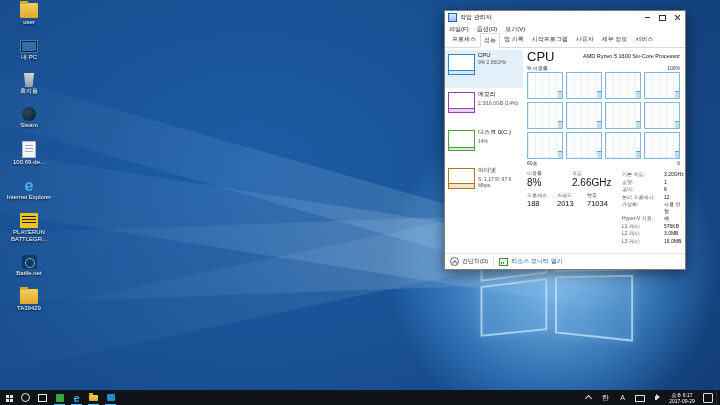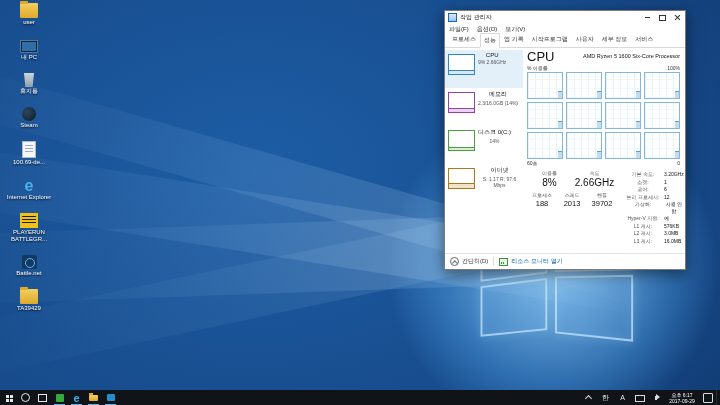--- a/index.html
+++ b/index.html
@@ -54,21 +54,21 @@
   .glyph-max{width:5px;height:4px;border:1px solid #333;}
   .glyph-close::before,.glyph-close::after{content:"";position:absolute;left:4px;top:6px;width:7px;height:1px;background:#333;}
   .glyph-close::before{transform:rotate(45deg);}
   .glyph-close::after{transform:rotate(-45deg);}
 
   .menubar{height:10px;flex:none;display:flex;gap:8px;align-items:center;padding:0 4px;font-size:6px;color:#222;}
   .tabs{height:13px;flex:none;display:flex;align-items:flex-end;padding:0 3px;border-bottom:1px solid #d9d9d9;font-size:6px;}
   .tab{padding:2px 3px 2px;border:1px solid transparent;color:#333;white-space:nowrap;}
   .tab.active{border:1px solid #d9d9d9;border-bottom:1px solid #fff;margin-bottom:-1px;background:#fff;}
 
-  .tm-body{flex:1;display:flex;min-height:0;text-align:center;}
+  .tm-body{flex:1;display:flex;min-height:0;}
   .sidebar{width:78px;flex:none;padding-top:2px;}
   .side-item{height:36px;display:flex;gap:3px;padding:2px 2px 0 3px;align-items:flex-start;}
   .side-item.selected{background:#e3f0fa;}
   .thumb{width:25px;height:19px;border:1px solid;background:#fff;position:relative;flex:none;margin-top:2px;overflow:hidden;}
   .thumb .fill{position:absolute;left:0;right:0;bottom:0;}
   .thumb.cpu{border-color:#2f86c4;}  .thumb.cpu .fill{height:14%;background:#d8e9f6;border-top:1px solid #2f86c4;}
   .thumb.mem{border-color:#9341ad;}  .thumb.mem .fill{height:16%;background:#e8d4ef;border-top:1px solid #9341ad;}
   .thumb.dsk{border-color:#4aa03c;}  .thumb.dsk .fill{height:13%;background:#d9edd3;border-top:1px solid #4aa03c;}
   .thumb.eth{border-color:#a87a20;}  .thumb.eth .fill{height:22%;background:#f0e3c8;border-top:1px solid #a87a20;}
   .side-text{min-width:0;}
@@ -311,21 +311,21 @@
               <div class="stat">
                 <div class="lab">프로세스</div>
                 <div class="val med">188</div>
               </div>
               <div class="stat">
                 <div class="lab">스레드</div>
                 <div class="val med">2013</div>
               </div>
               <div class="stat">
                 <div class="lab">핸들</div>
-                <div class="val med">39702</div>
+                <div class="val med">71034</div>
               </div>
             </div>
           </div>
 
           <div class="stats-right">
             <div class="detail-row">
               <span class="dl">기본 속도:</span>
                 <span class="dv">3.20GHz</span>
             </div>
             <div class="detail-row">

